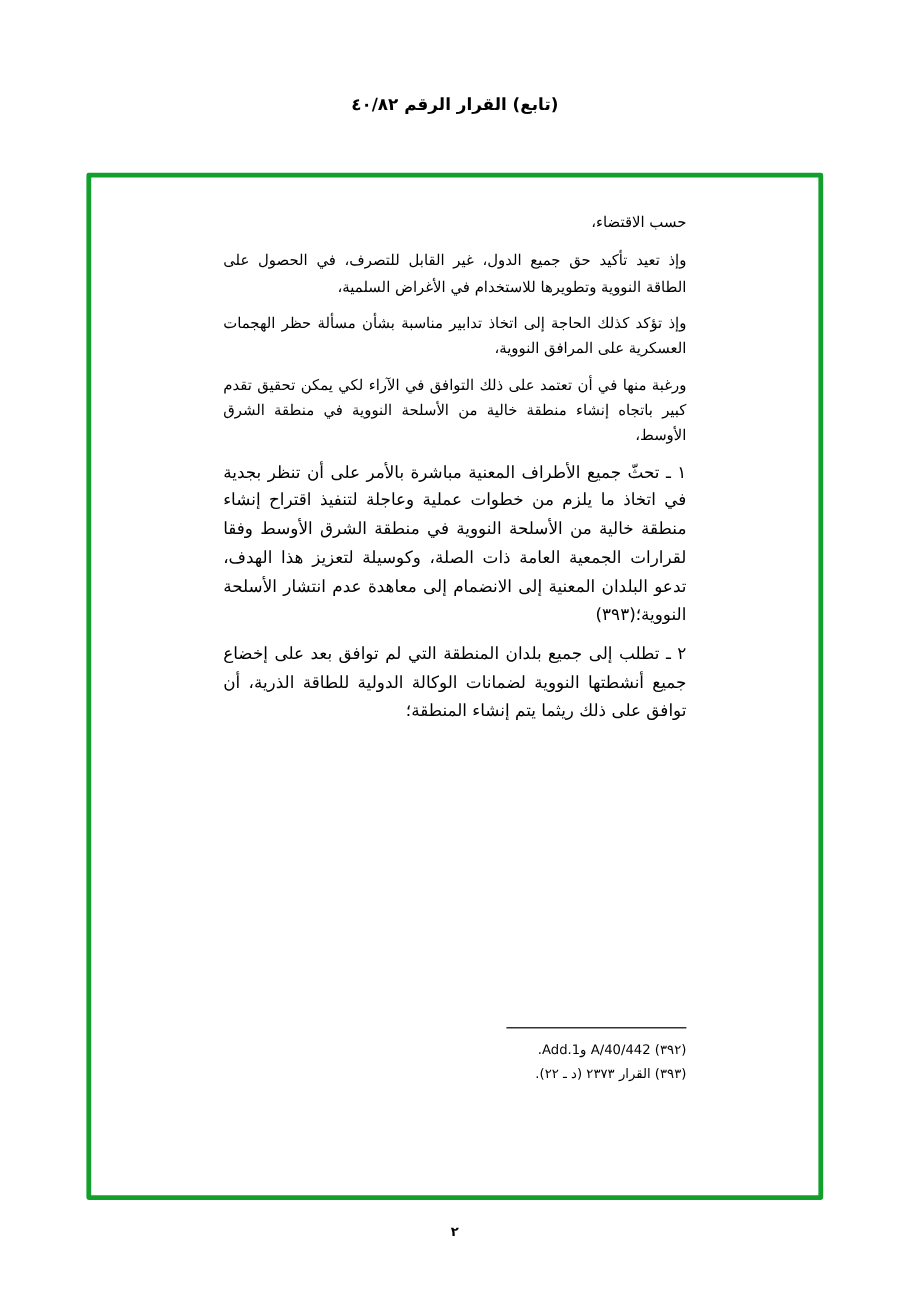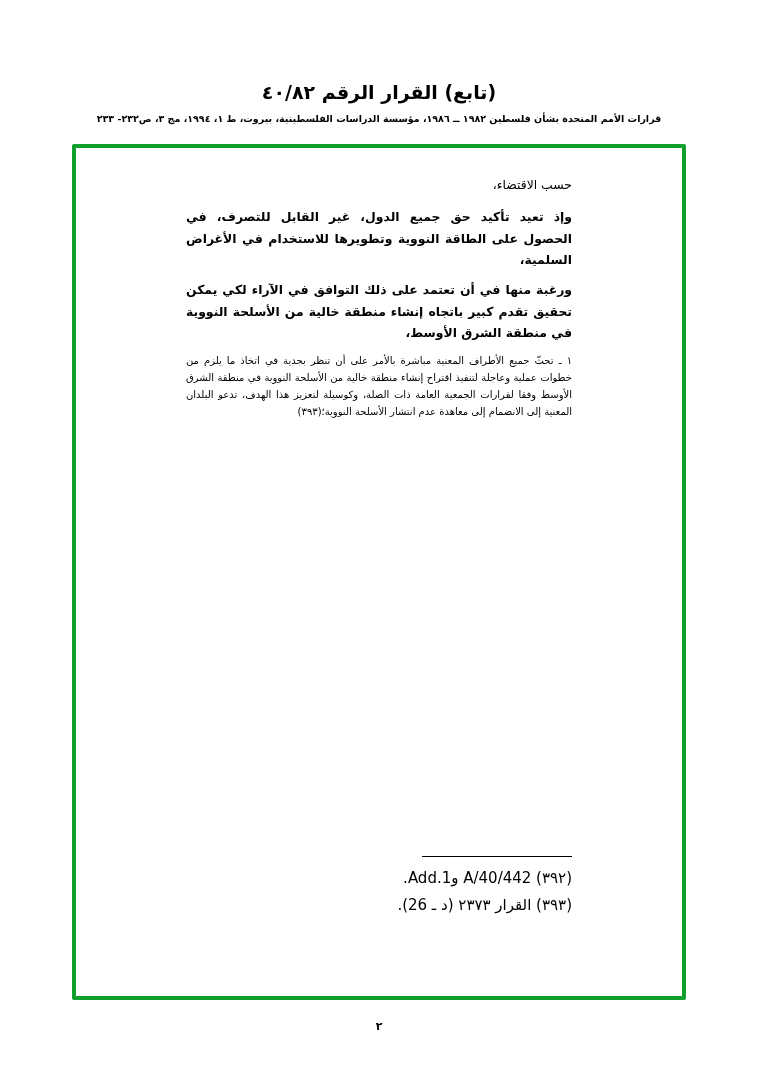--- a/index.html
+++ b/index.html
@@ -21,21 +21,21 @@
     background: #fff;
   }
   .header {
     position: absolute;
     top: 78px;
     left: 0;
     right: 0;
     text-align: center;
   }
   .header-title {
-    font-size: 19px;
+    font-size: 14px;
     font-weight: bold;
     letter-spacing: 0px;
     line-height: 1.5;
     direction: rtl;
   }
   .header-sub {
     font-size: 9.5px;
     font-weight: bold;
     margin-top: 6px;
     direction: rtl;
@@ -61,83 +61,84 @@
   }
   p.para {
     margin: 0 0 9px 0;
     font-size: 12.4px;
     line-height: 1.72;
     text-align: justify;
     text-justify: inter-word;
     direction: rtl;
   }
   p.para.bold {
-    font-weight: bold;
+    font-weight: normal;
   }
   p.para.first {
     margin-bottom: 11px;
   }
   p.small {
-    font-size: 10px;
+    font-size: 14px;
     line-height: 1.7;
   }
   .numbered {
     margin-top: 11px;
   }
   .footnotes {
     position: absolute;
     right: 110px;
     left: 110px;
     top: 708px;
     direction: rtl;
   }
   .fn-rule {
     width: 150px;
     height: 1px;
     background: #000;
     margin: 0 0 8px 0;
   }
   .fn-line {
-    font-size: 15px;
+    font-size: 11px;
     line-height: 1.8;
     direction: rtl;
   }
   .page-number {
     position: absolute;
     top: 1020px;
     left: 0;
     right: 0;
     text-align: center;
     font-size: 11px;
     font-weight: bold;
   }
 </style>
 </head>
 <body>
 
 <div class="page">
 
   <div class="header">
     <div class="header-title">(تابع) القرار الرقم ٤٠/٨٢</div>
-    <div class="header-sub">قرارات الأمم المتحدة بشأن فلسطين ١٩٨٢ ــ ١٩٨٦، مؤسسة الدراسات الفلسطينية، بيروت، ط ١، ١٩٩٤، مج ٣، ص٢٣٢- ٢٣٣</div>
   </div>
 
   <div class="frame">
 
     <div class="content">
       <p class="para first">حسب الاقتضاء،</p>
       <p class="para bold">وإذ تعيد تأكيد حق جميع الدول، غير القابل للتصرف، في الحصول على الطاقة النووية وتطويرها للاستخدام في الأغراض السلمية،</p>
+      <p class="para bold">وإذ تؤكد كذلك الحاجة إلى اتخاذ تدابير مناسبة بشأن مسألة حظر الهجمات العسكرية على المرافق النووية،</p>
       <p class="para bold">ورغبة منها في أن تعتمد على ذلك التوافق في الآراء لكي يمكن تحقيق تقدم كبير باتجاه إنشاء منطقة خالية من الأسلحة النووية في منطقة الشرق الأوسط،</p>
 
       <p class="para small numbered">١ ـ تحثّ جميع الأطراف المعنية مباشرة بالأمر على أن تنظر بجدية في اتخاذ ما يلزم من خطوات عملية وعاجلة لتنفيذ اقتراح إنشاء منطقة خالية من الأسلحة النووية في منطقة الشرق الأوسط وفقا لقرارات الجمعية العامة ذات الصلة، وكوسيلة لتعزيز هذا الهدف، تدعو البلدان المعنية إلى الانضمام إلى معاهدة عدم انتشار الأسلحة النووية؛(٣٩٣)</p>
+      <p class="para small numbered">٢ ـ تطلب إلى جميع بلدان المنطقة التي لم توافق بعد على إخضاع جميع أنشطتها النووية لضمانات الوكالة الدولية للطاقة الذرية، أن توافق على ذلك ريثما يتم إنشاء المنطقة؛</p>
     </div>
 
     <div class="footnotes">
       <div class="fn-rule"></div>
       <div class="fn-line">(٣٩٢) A/40/442 وAdd.1.</div>
-      <div class="fn-line">(٣٩٣) القرار ٢٣٧٣ (د ـ 26).</div>
+      <div class="fn-line">(٣٩٣) القرار ٢٣٧٣ (د ـ ٢٢).</div>
     </div>
 
   </div>
 
   <div class="page-number">٢</div>
 
 </div>
 
 </body></html>

